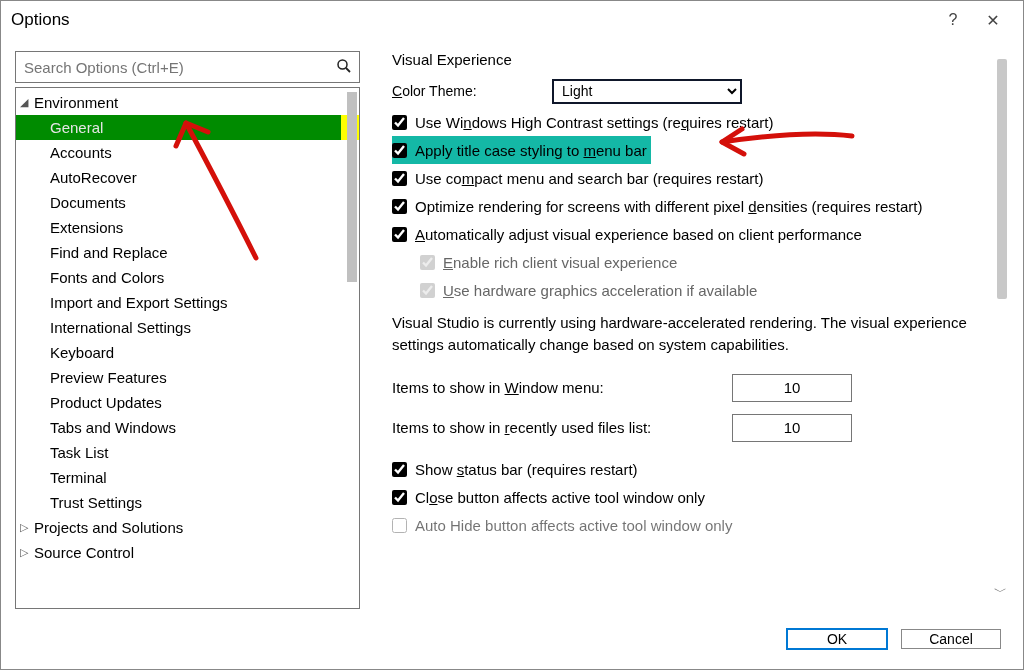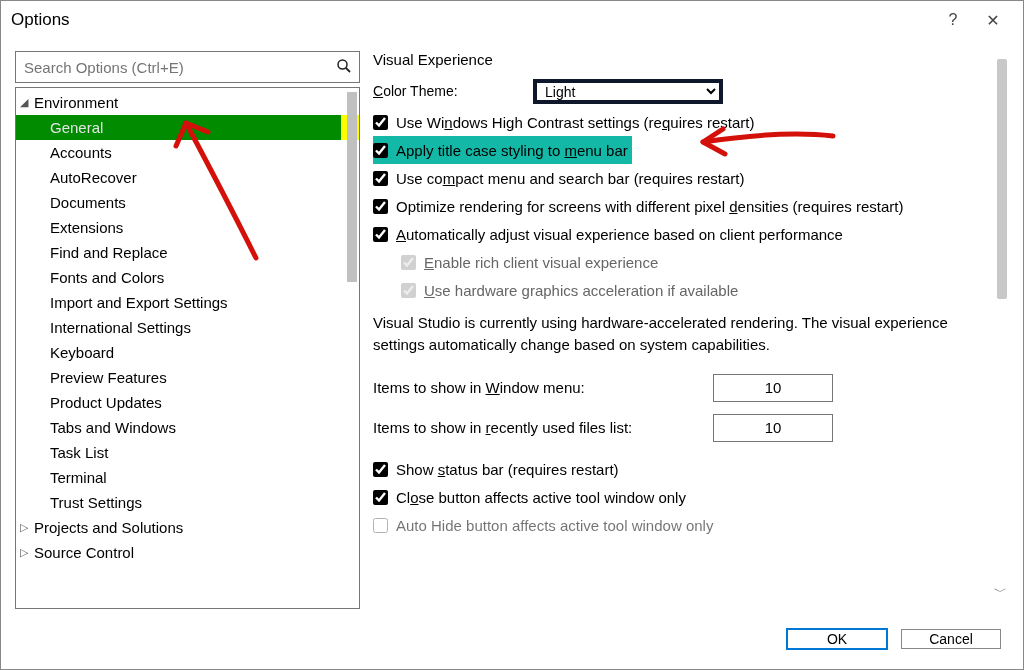--- a/index.html
+++ b/index.html
@@ -2,37 +2,37 @@
 <html><head>
 <meta charset="utf-8">
 <style>
   * { box-sizing: border-box; margin: 0; padding: 0; }
   body { font-family: "Segoe UI", Tahoma, sans-serif; font-size: 14px; background: #fff; width: 1024px; height: 670px; overflow: hidden; color: #000; }
   .window { width: 1024px; height: 670px; display: flex; flex-direction: column; border: 1px solid #888; }
   .titlebar { display: flex; align-items: center; padding: 4px 10px 6px 10px; height: 40px; }
   .titlebar-title { font-size: 17px; flex: 0 0 auto; }
   .titlebar-spacer { flex: 1; }
   .titlebar-btn { width: 40px; text-align: center; font-size: 16px; color: #444; cursor: pointer; }
-  .body-area { display: flex; flex: 1; padding: 10px 12px 0 14px; gap: 13px; min-height: 0; }
+  .body-area { display: flex; flex: 1; padding: 10px 12px 0 14px; gap: 32px; min-height: 0; }
   .left-pane { width: 345px; display: flex; flex-direction: column; }
   .search-wrap { position: relative; margin-bottom: 4px; }
   .search-input { width: 100%; height: 32px; padding: 4px 30px 4px 8px; font-size: 15px; border: 1px solid #767676; }
   .search-icon { position: absolute; right: 8px; top: 7px; font-size: 15px; color: #333; pointer-events: none; }
   .tree { border: 1px solid #767676; flex: 1; overflow-y: auto; overflow-x: hidden; position: relative; padding-top: 2px; }
   .tree-row { display: flex; align-items: center; height: 25px; padding-left: 4px; cursor: pointer; font-size: 15px; }
   .tree-row .exp { width: 14px; font-size: 11px; color: #555; }
   .tree-row .lbl { white-space: nowrap; }
   .tree-row.child { padding-left: 34px; }
   .tree-row.selected { background: #008b00; color: #e5e5e5; }
   .right-pane { flex: 1; display: flex; flex-direction: column; min-width: 0; }
   .scroll-area { flex:1; overflow-y: auto; padding-right: 20px; position: relative; }
   .section-title { font-size: 15px; margin-bottom: 10px; }
   .row { display: flex; align-items: center; min-height: 26px; margin-bottom: 4px; }
   .row-label { width: 160px; }
-  .select-theme { width: 190px; height: 25px; border: 4px solid #0f172a; font-size: 14px; padding-left: 4px; background:#fff; }
+  .select-theme { width: 190px; height: 25px; border: 2px solid #0f172a; font-size: 14px; padding-left: 4px; background:#fff; }
   .chk-row { display: flex; align-items: center; min-height: 28px; font-size: 15px; }
   .chk-row input { width: 15px; height: 15px; margin-right: 8px; accent-color: #000; }
   .chk-row.sub { padding-left: 28px; color: #666; }
   .chk-row.sub input { accent-color: #888; }
   .chk-row.hilite { background: #14b8a6; display: inline-flex; padding-right: 4px; }
   .note { font-size: 15px; margin: 8px 0 12px 0; line-height: 1.45; }
   .num-row { display: flex; align-items: center; height: 40px; }
   .num-row .lbl2 { width: 340px; font-size: 15px; }
   .num-input { width: 120px; height: 28px; border: 1px solid #767676; text-align: center; font-size: 15px; }
   .footer { height: 60px; display: flex; justify-content: flex-end; align-items: center; gap: 14px; padding: 0 22px; }

